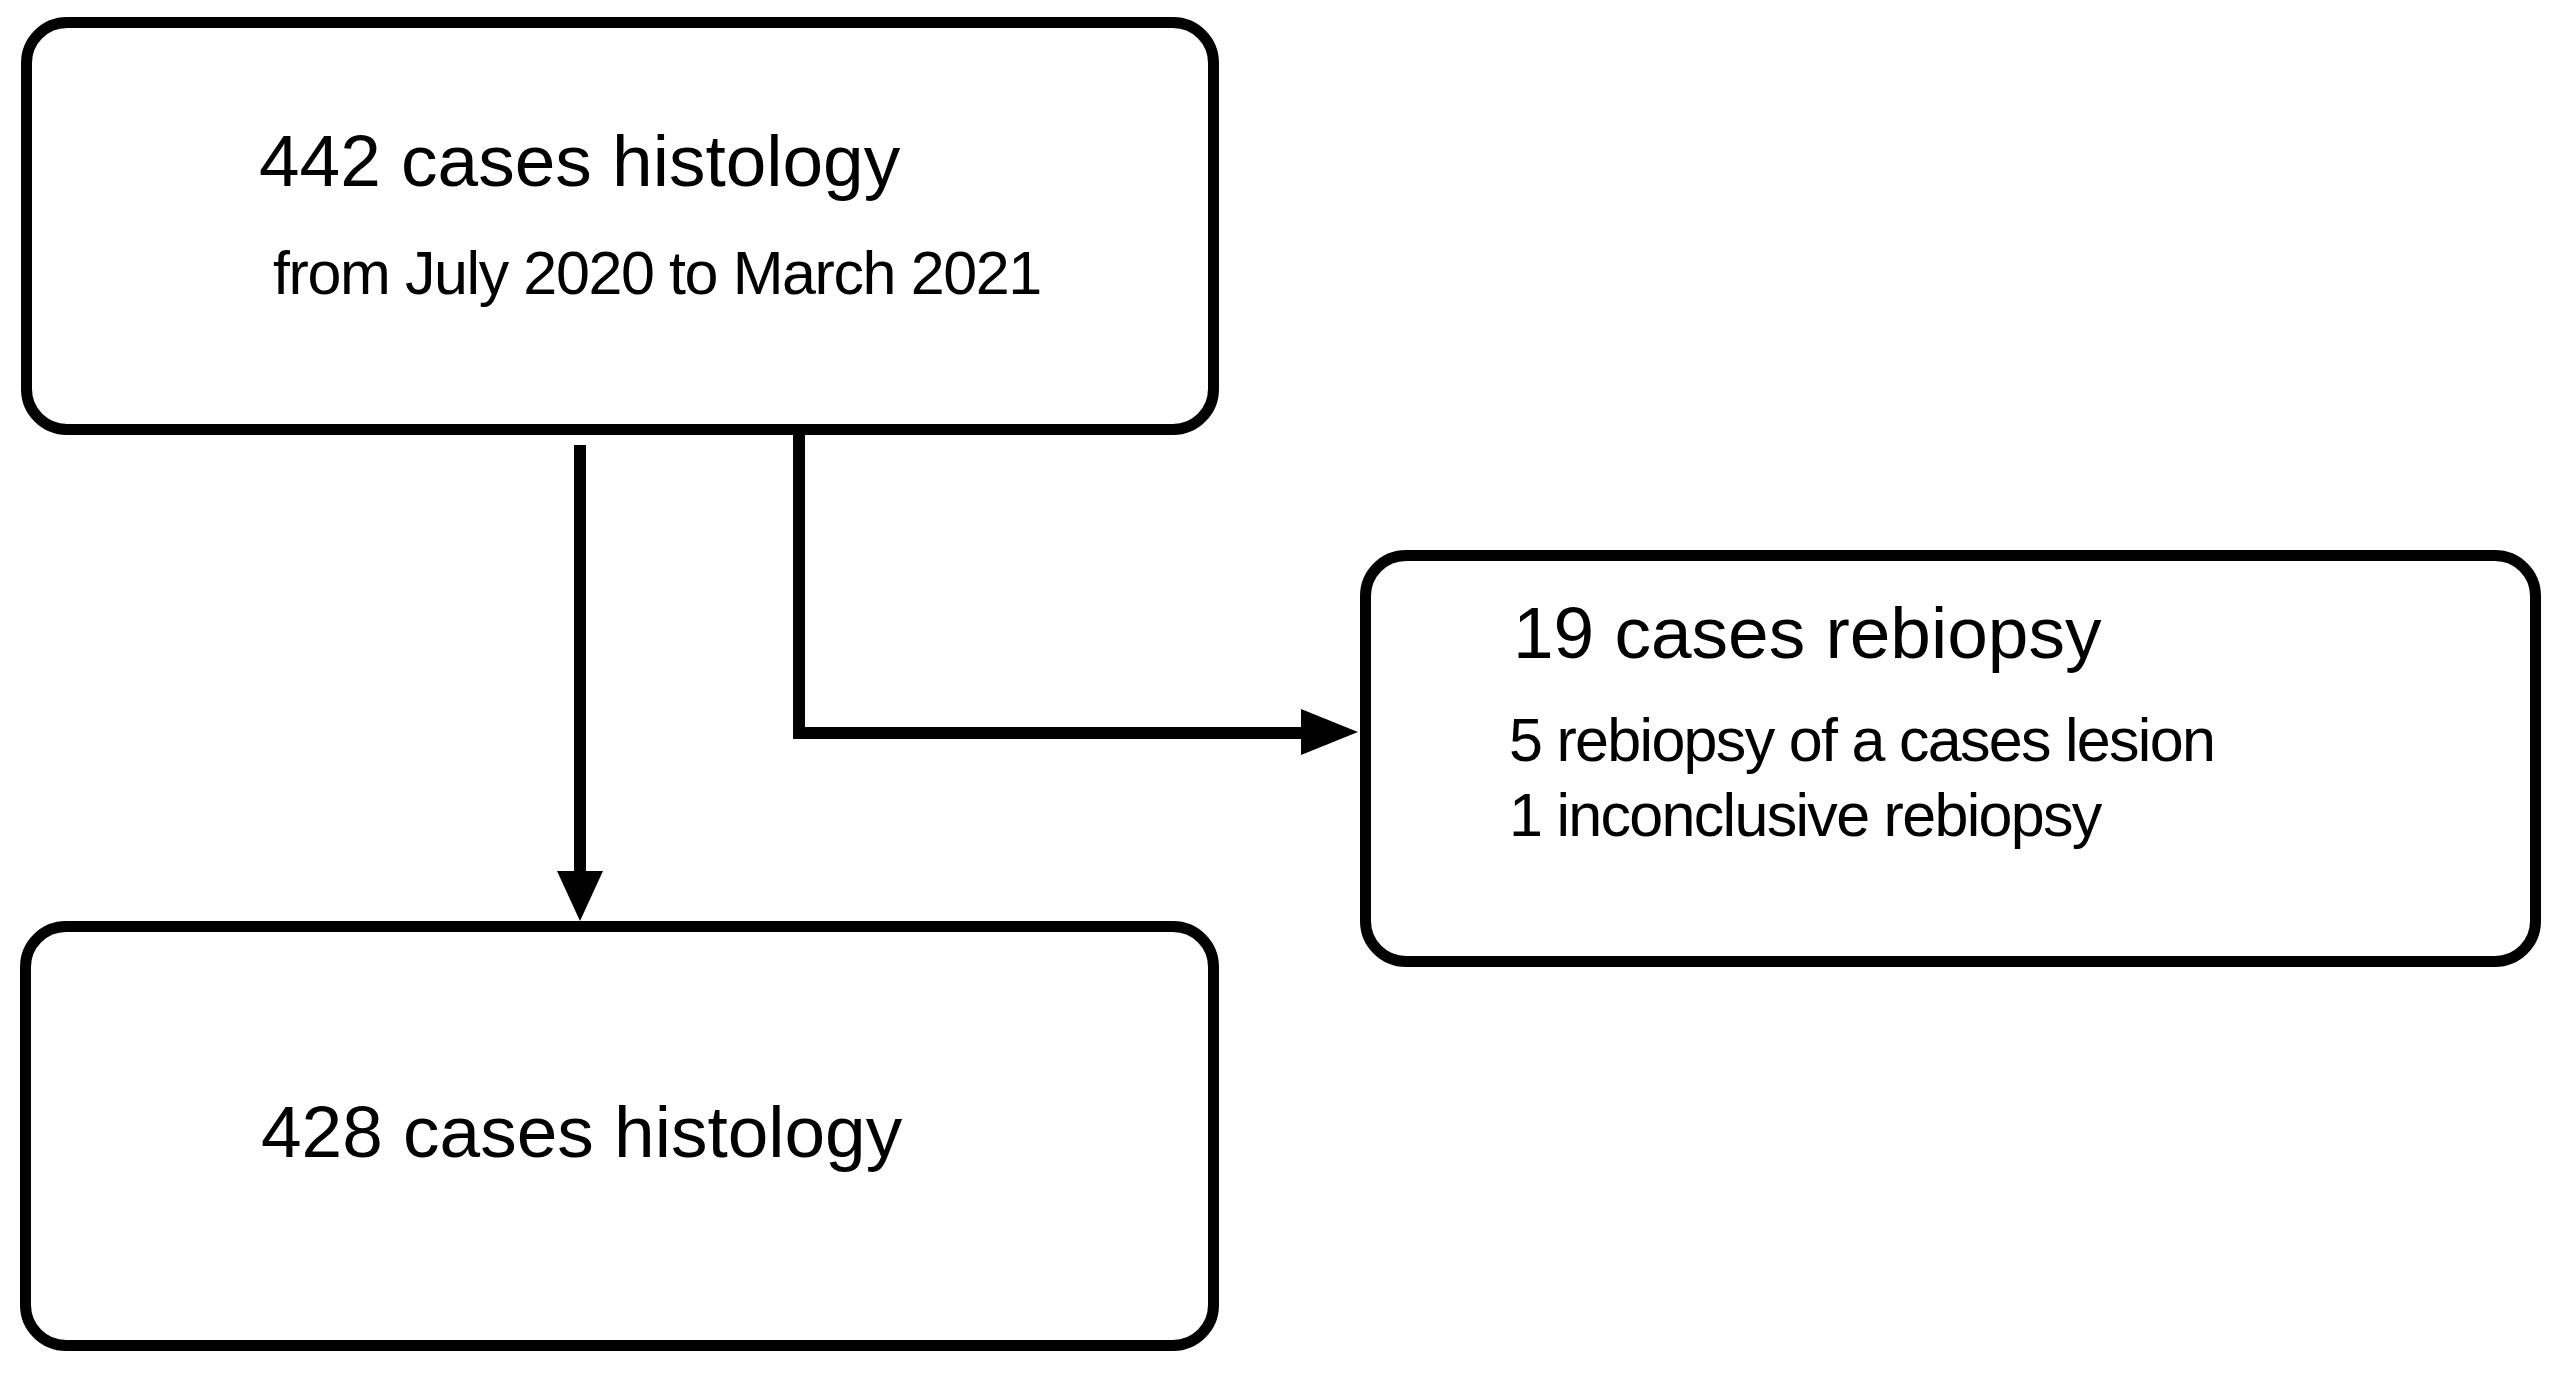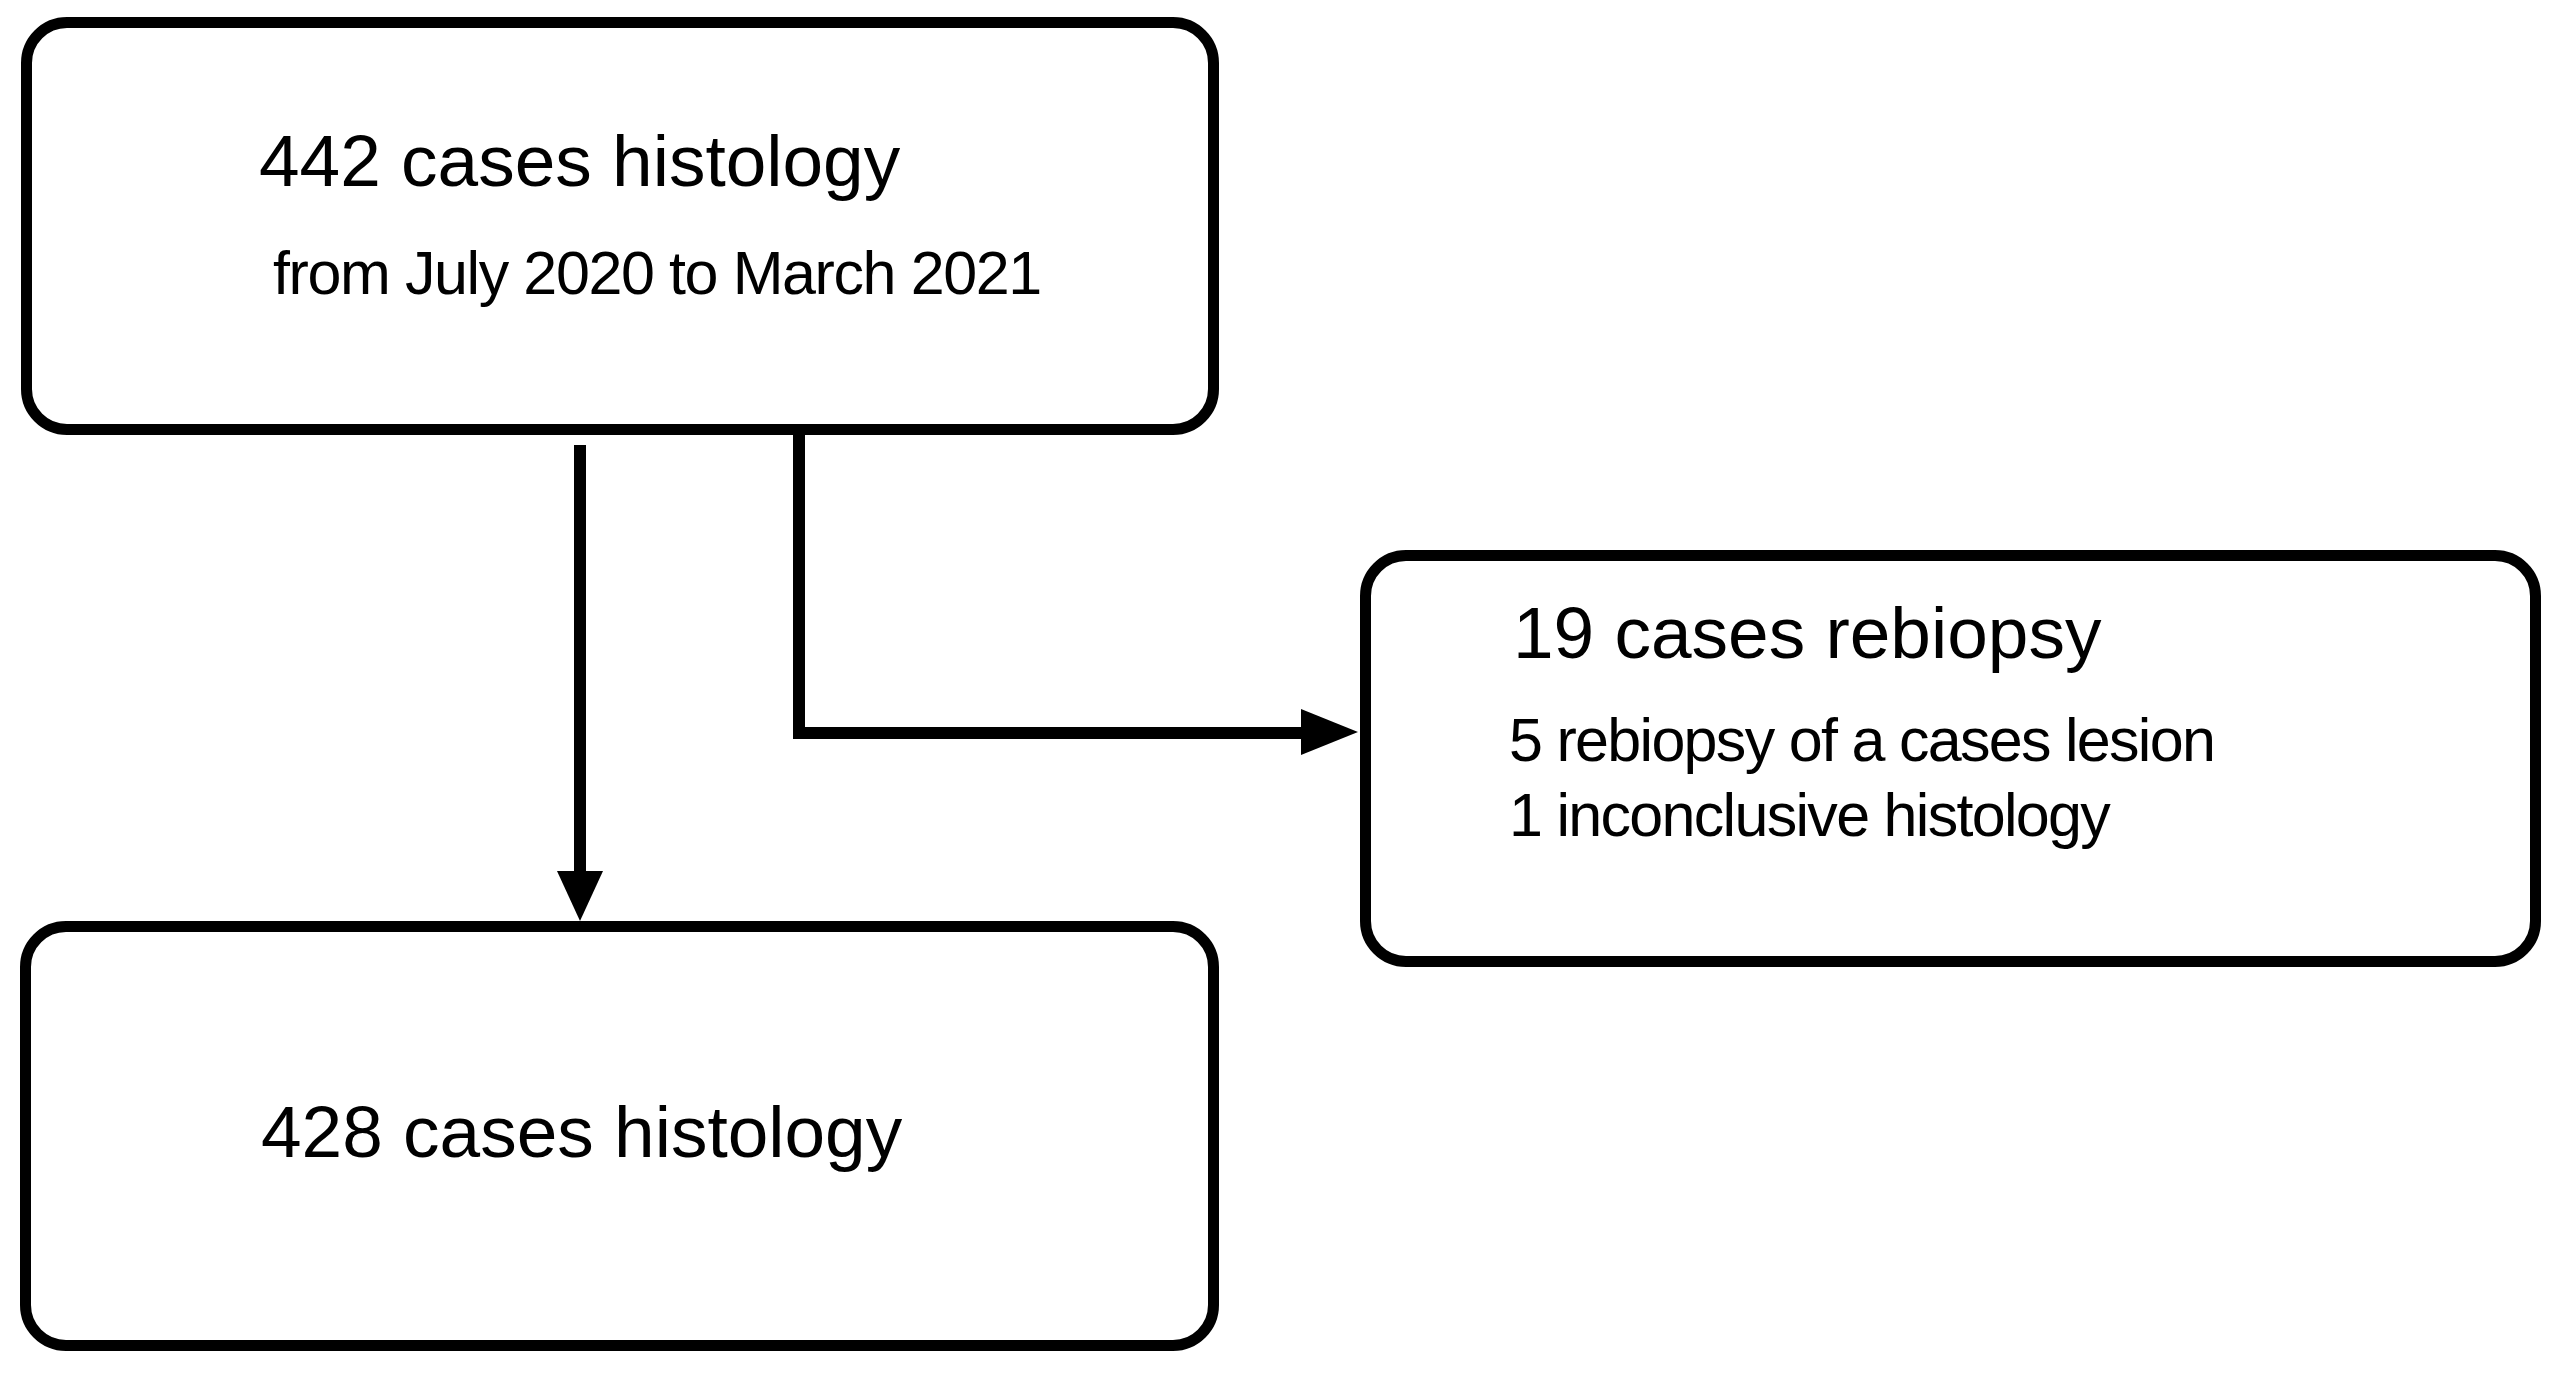--- a/index.html
+++ b/index.html
@@ -99,21 +99,21 @@
 
   <div class="flow-box box-excluded"></div>
   <div class="txt heading t-excluded-title">
     <span class="num">19</span><span> cases rebiopsy</span>
   </div>
   <div class="reasons">
     <div>
       <span class="num">5</span><span> rebiopsy of a cases lesion</span>
     </div>
     <div>
-      <span class="num">1</span><span> inconclusive histology</span>
+      <span class="num">1</span><span> inconclusive rebiopsy</span>
     </div>
   </div>
 
   <div class="flow-box box-included"></div>
   <div class="txt heading t-included-title">
     <span class="num">428</span><span> cases histology</span>
   </div>
 
 </div>
 

